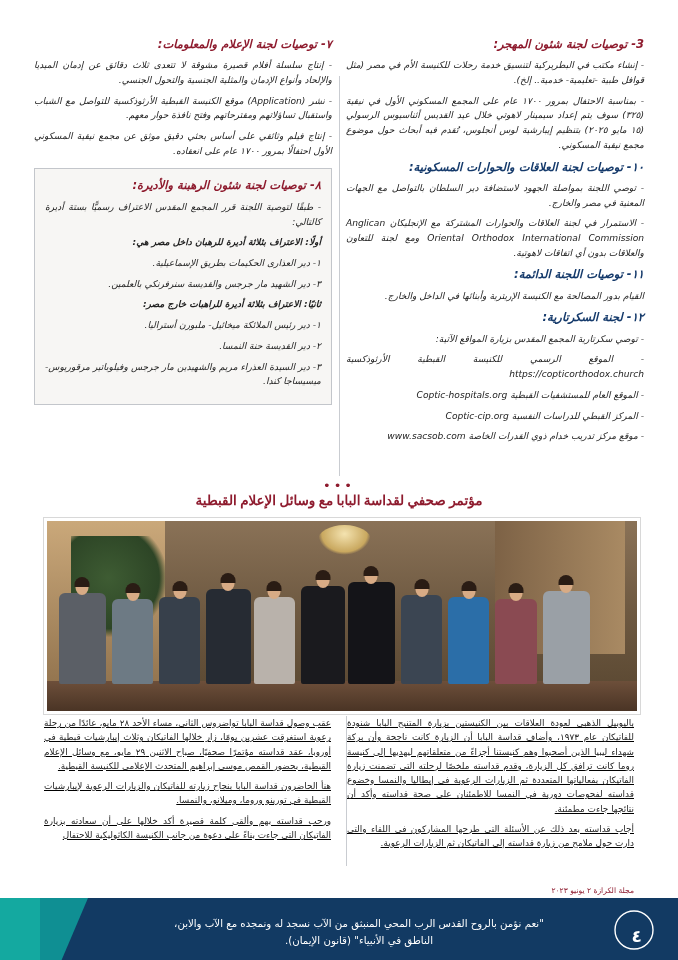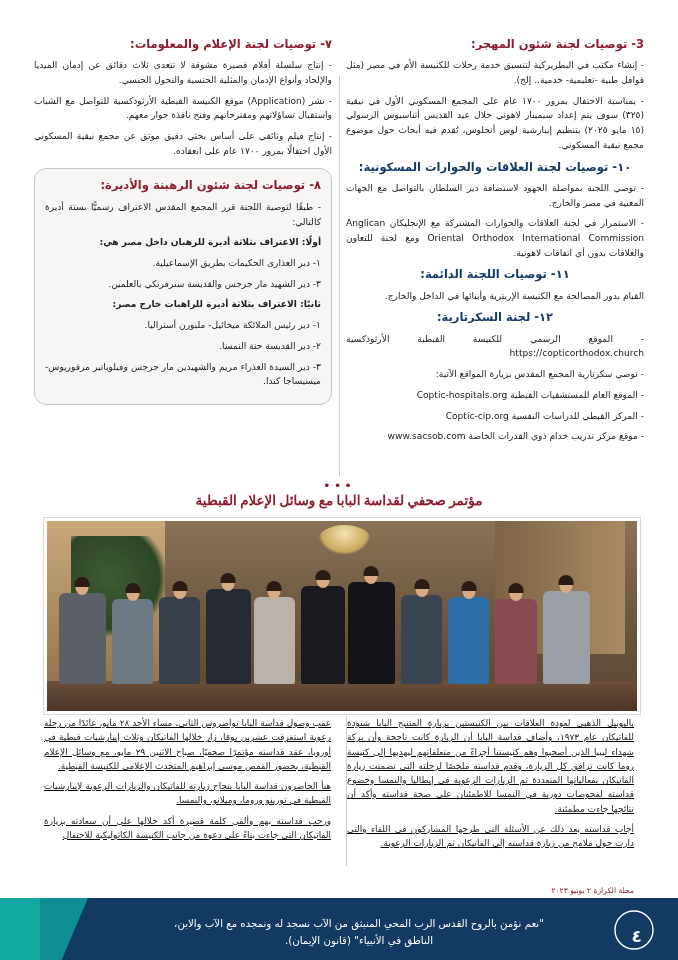--- a/index.html
+++ b/index.html
@@ -8,39 +8,39 @@
     background:#ffffff;
     font-family:"DejaVu Sans","Liberation Sans",sans-serif;
     overflow:hidden;
     position:relative;
   }
   .page{position:absolute;inset:0;background:#fff;}
 
   
   .cols{
     position:absolute;left:34px;top:36px;width:610px;height:440px;
-    display:flex;flex-direction:row-reverse;gap:14px;
+    display:flex;flex-direction:row-reverse;gap:14px;font-style:italic;
   }
   .col{width:298px;position:relative;}
   .divider{
     position:absolute;top:40px;bottom:0;right:304px;width:1px;background:#c9ccd1;
   }
   h2.sec{
     color:#8e1b2e;font-size:11.5px;font-weight:bold;margin:0 0 5px 0;
     text-align:right;line-height:1.5;
   }
-  h2.sec.blue{color:#153a6b;text-align:center;}
+  h2.sec.blue{color:#153a6b;}
   p.par{
     font-size:9.1px;line-height:1.62;color:#222;margin:0 0 6px 0;
     text-align:justify;text-align-last:right;direction:rtl;
   }
 
   
   .box{
-    border:1px solid #c3c6cb;background:#f7f6f4;border-radius:12px;
+    border:1px solid #c3c6cb;background:#f7f6f4;border-radius:0;
     padding:8px 10px 9px 10px;margin-top:9px;
   }
   .box h2.sec{margin-bottom:6px;}
   .sub{color:#8e1b2e;font-weight:bold;}
 
   
   .dots{
     position:absolute;left:0;right:0;top:478px;text-align:center;
     color:#8e1b2e;font-size:13px;letter-spacing:3px;
   }
@@ -140,22 +140,22 @@
       <p class="par">- بمناسبة الاحتفال بمرور ١٧٠٠ عام على المجمع المسكوني الأول في نيقية (٣٢٥) سوف يتم إعداد سيمينار لاهوتي خلال عيد القديس أثناسيوس الرسولي (١٥ مايو ٢٠٢٥) بتنظيم إيبارشية لوس أنجلوس، تُقدم فيه أبحاث حول موضوع مجمع نيقية المسكوني.</p>
 
       <h2 class="sec blue">١٠- توصيات لجنة العلاقات والحوارات المسكونية:</h2>
       <p class="par">- توصي اللجنة بمواصلة الجهود لاستضافة دير السلطان بالتواصل مع الجهات المعنية في مصر والخارج.</p>
       <p class="par">- الاستمرار في لجنة العلاقات والحوارات المشتركة مع الإنجليكان Anglican Oriental Orthodox International Commission ومع لجنة للتعاون والعلاقات بدون أي اتفاقات لاهوتية.</p>
 
       <h2 class="sec blue">١١- توصيات اللجنة الدائمة:</h2>
       <p class="par">القيام بدور المصالحة مع الكنيسة الإريترية وأبنائها في الداخل والخارج.</p>
 
       <h2 class="sec blue">١٢- لجنة السكرتارية:</h2>
+      <p class="par">- توصي سكرتارية المجمع المقدس بزيارة المواقع الآتية:</p>
       <p class="par">- الموقع الرسمي للكنيسة القبطية الأرثوذكسية https://copticorthodox.church</p>
-      <p class="par">- توصي سكرتارية المجمع المقدس بزيارة المواقع الآتية:</p>
       <p class="par">- الموقع العام للمستشفيات القبطية Coptic-hospitals.org</p>
       <p class="par">- المركز القبطي للدراسات النفسية Coptic-cip.org</p>
       <p class="par">- موقع مركز تدريب خدام ذوي القدرات الخاصة www.sacsob.com</p>
     </div>
 
     <div class="divider"></div>
   </div>
 
   <div class="dots">•••</div>
 

